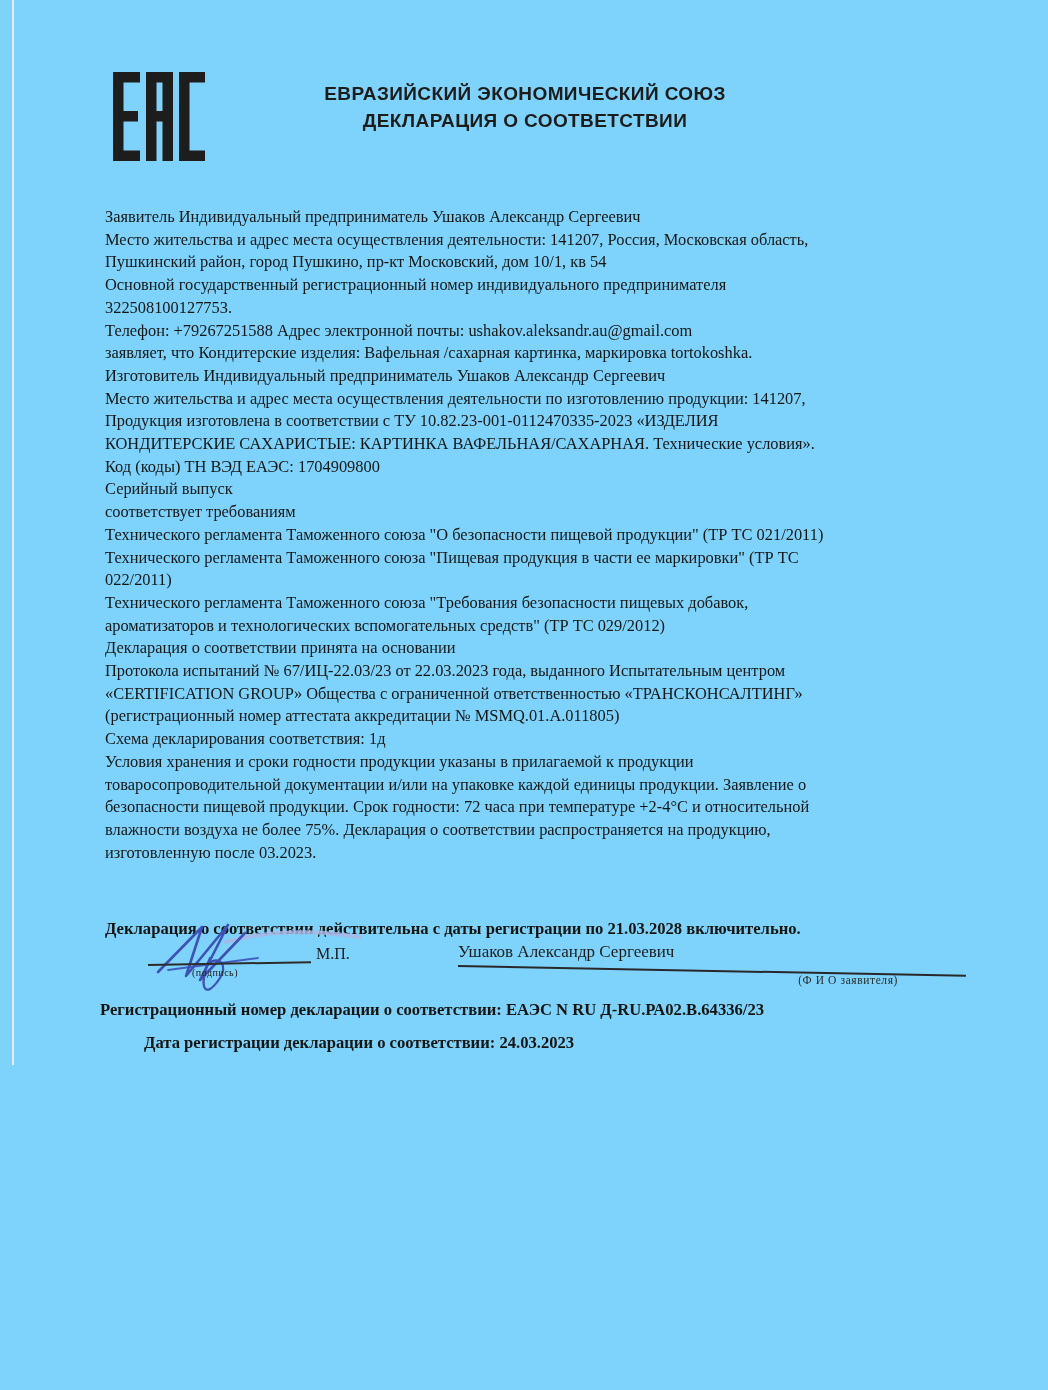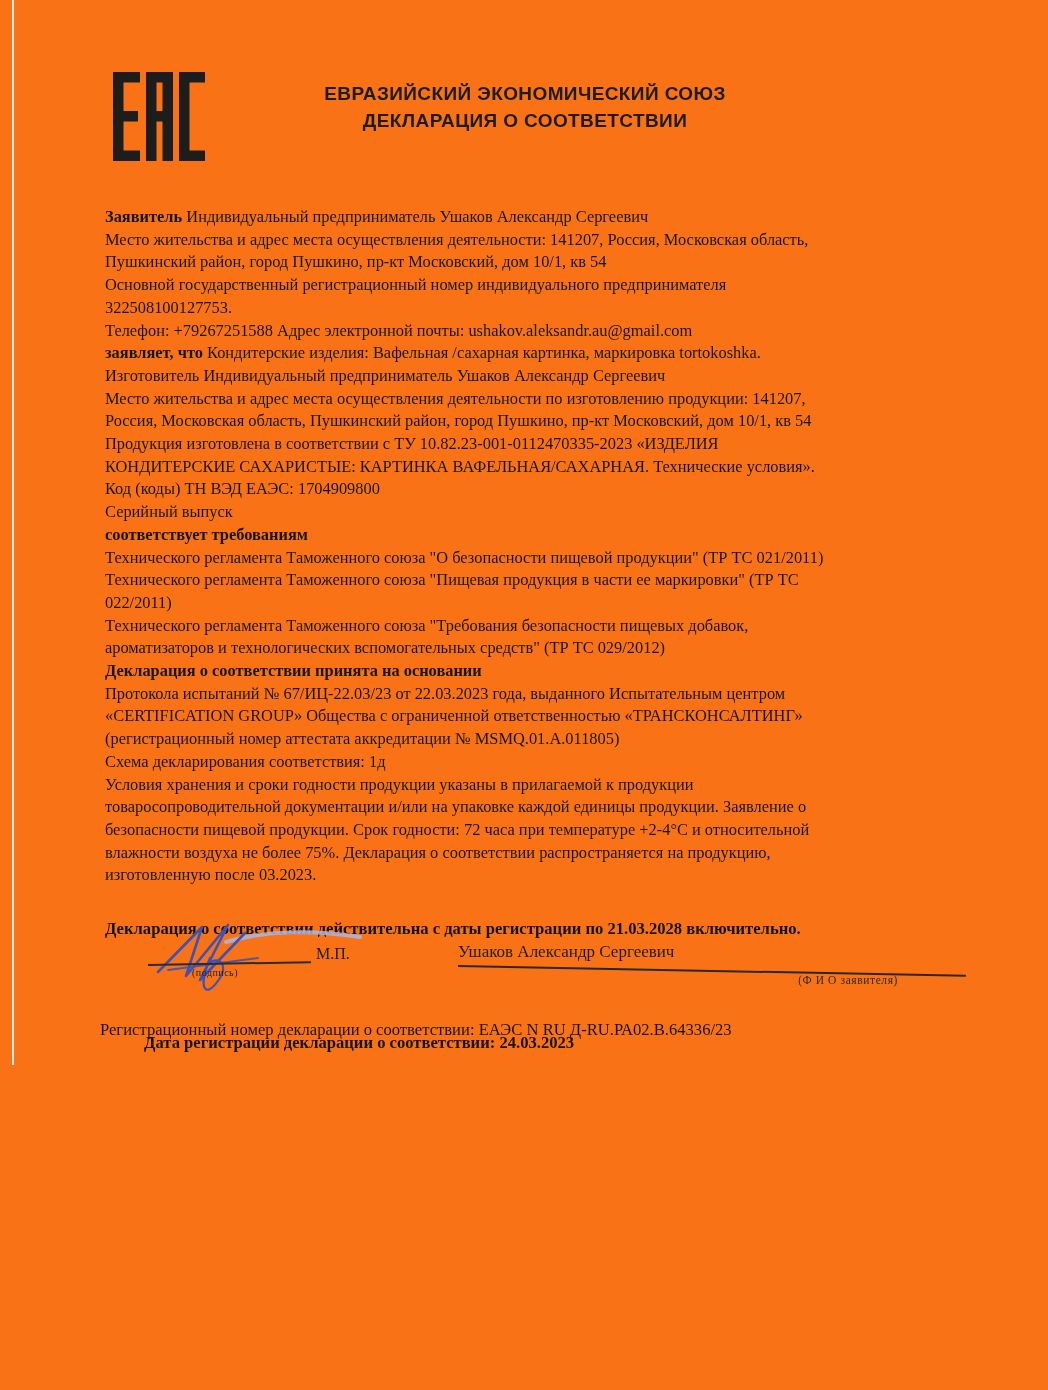--- a/index.html
+++ b/index.html
@@ -4,21 +4,21 @@
 <style>
   html,body{margin:0;padding:0;}
   body{
     width:1048px;height:1390px;
     background:#f4f4f2;
     font-family:"Liberation Serif", serif;
   }
   .page{
     position:relative;
     width:1048px;height:1390px;
-    background:#f97316;
+    background:#7dd3fc;
     overflow:hidden;
     color:#181816;
   }
   .scan-edge{
     position:absolute;left:12px;top:0;width:2px;height:1065px;
     background:#e9e9e6;
   }
   
   .eac-logo{
     position:absolute;left:113px;top:72px;width:92px;height:89px;
@@ -32,21 +32,21 @@
     letter-spacing:0.4px;
     color:#1c1c1a;
   }
   
   .doc-body{
     position:absolute;left:105px;top:206px;width:850px;
     font-size:16.4px;line-height:22.7px;
     color:#161614;
   }
   .doc-body .line{white-space:nowrap;}
-  .doc-body b{font-weight:bold;}
+  .doc-body b{font-weight:normal;}
   
   .validity-line{
     position:absolute;left:105px;top:919px;width:850px;
     font-size:16.6px;font-weight:bold;white-space:nowrap;
     color:#14140f;
   }
   
   .sig-ink{position:absolute;left:148px;top:920px;width:220px;height:72px;}
   .sig-line-left{
     position:absolute;left:148px;top:964px;width:163px;height:0;
@@ -70,21 +70,21 @@
     position:absolute;left:458px;top:942px;width:440px;text-align:left;
     font-size:17px;color:#1b1b18;white-space:nowrap;
   }
   .name-caption{
     position:absolute;left:458px;top:974px;width:440px;text-align:right;
     font-size:11.5px;color:#2a2a26;letter-spacing:0.6px;
   }
   
   .reg-number{
     position:absolute;left:100px;top:1000px;width:900px;
-    font-size:16.6px;font-weight:normal;white-space:nowrap;color:#141410;margin-top:20px;
+    font-size:16.6px;font-weight:bold;white-space:nowrap;color:#141410;
   }
   .reg-date{
     position:absolute;left:100px;top:1033px;width:900px;
     font-size:16.6px;font-weight:bold;white-space:nowrap;color:#141410;margin-left:44px;
   }
 </style>
 </head>
 <body>
 
 <div class="page">
@@ -118,21 +118,20 @@
   <div class="doc-body">
       <div class="line"><b>Заявитель</b> Индивидуальный предприниматель Ушаков Александр Сергеевич</div>
       <div class="line">Место жительства и адрес места осуществления деятельности: 141207, Россия, Московская область,</div>
       <div class="line">Пушкинский район, город Пушкино, пр-кт Московский, дом 10/1, кв 54</div>
       <div class="line">Основной государственный регистрационный номер индивидуального предпринимателя</div>
       <div class="line">322508100127753.</div>
       <div class="line">Телефон: +79267251588 Адрес электронной почты: ushakov.aleksandr.au@gmail.com</div>
       <div class="line"><b>заявляет, что</b> Кондитерские изделия: Вафельная /сахарная картинка, маркировка tortokoshka.</div>
       <div class="line">Изготовитель Индивидуальный предприниматель Ушаков Александр Сергеевич</div>
       <div class="line">Место жительства и адрес места осуществления деятельности по изготовлению продукции: 141207,</div>
-      <div class="line">Россия, Московская область, Пушкинский район, город Пушкино, пр-кт Московский, дом 10/1, кв 54</div>
       <div class="line">Продукция изготовлена в соответствии с ТУ 10.82.23-001-0112470335-2023 «ИЗДЕЛИЯ</div>
       <div class="line">КОНДИТЕРСКИЕ САХАРИСТЫЕ: КАРТИНКА ВАФЕЛЬНАЯ/САХАРНАЯ. Технические условия».</div>
       <div class="line">Код (коды) ТН ВЭД ЕАЭС: 1704909800</div>
       <div class="line">Серийный выпуск</div>
       <div class="line"><b>соответствует требованиям</b></div>
       <div class="line">Технического регламента Таможенного союза "О безопасности пищевой продукции" (ТР ТС 021/2011)</div>
       <div class="line">Технического регламента Таможенного союза "Пищевая продукция в части ее маркировки" (ТР ТС</div>
       <div class="line">022/2011)</div>
       <div class="line">Технического регламента Таможенного союза "Требования безопасности пищевых добавок,</div>
       <div class="line">ароматизаторов и технологических вспомогательных средств" (ТР ТС 029/2012)</div>

